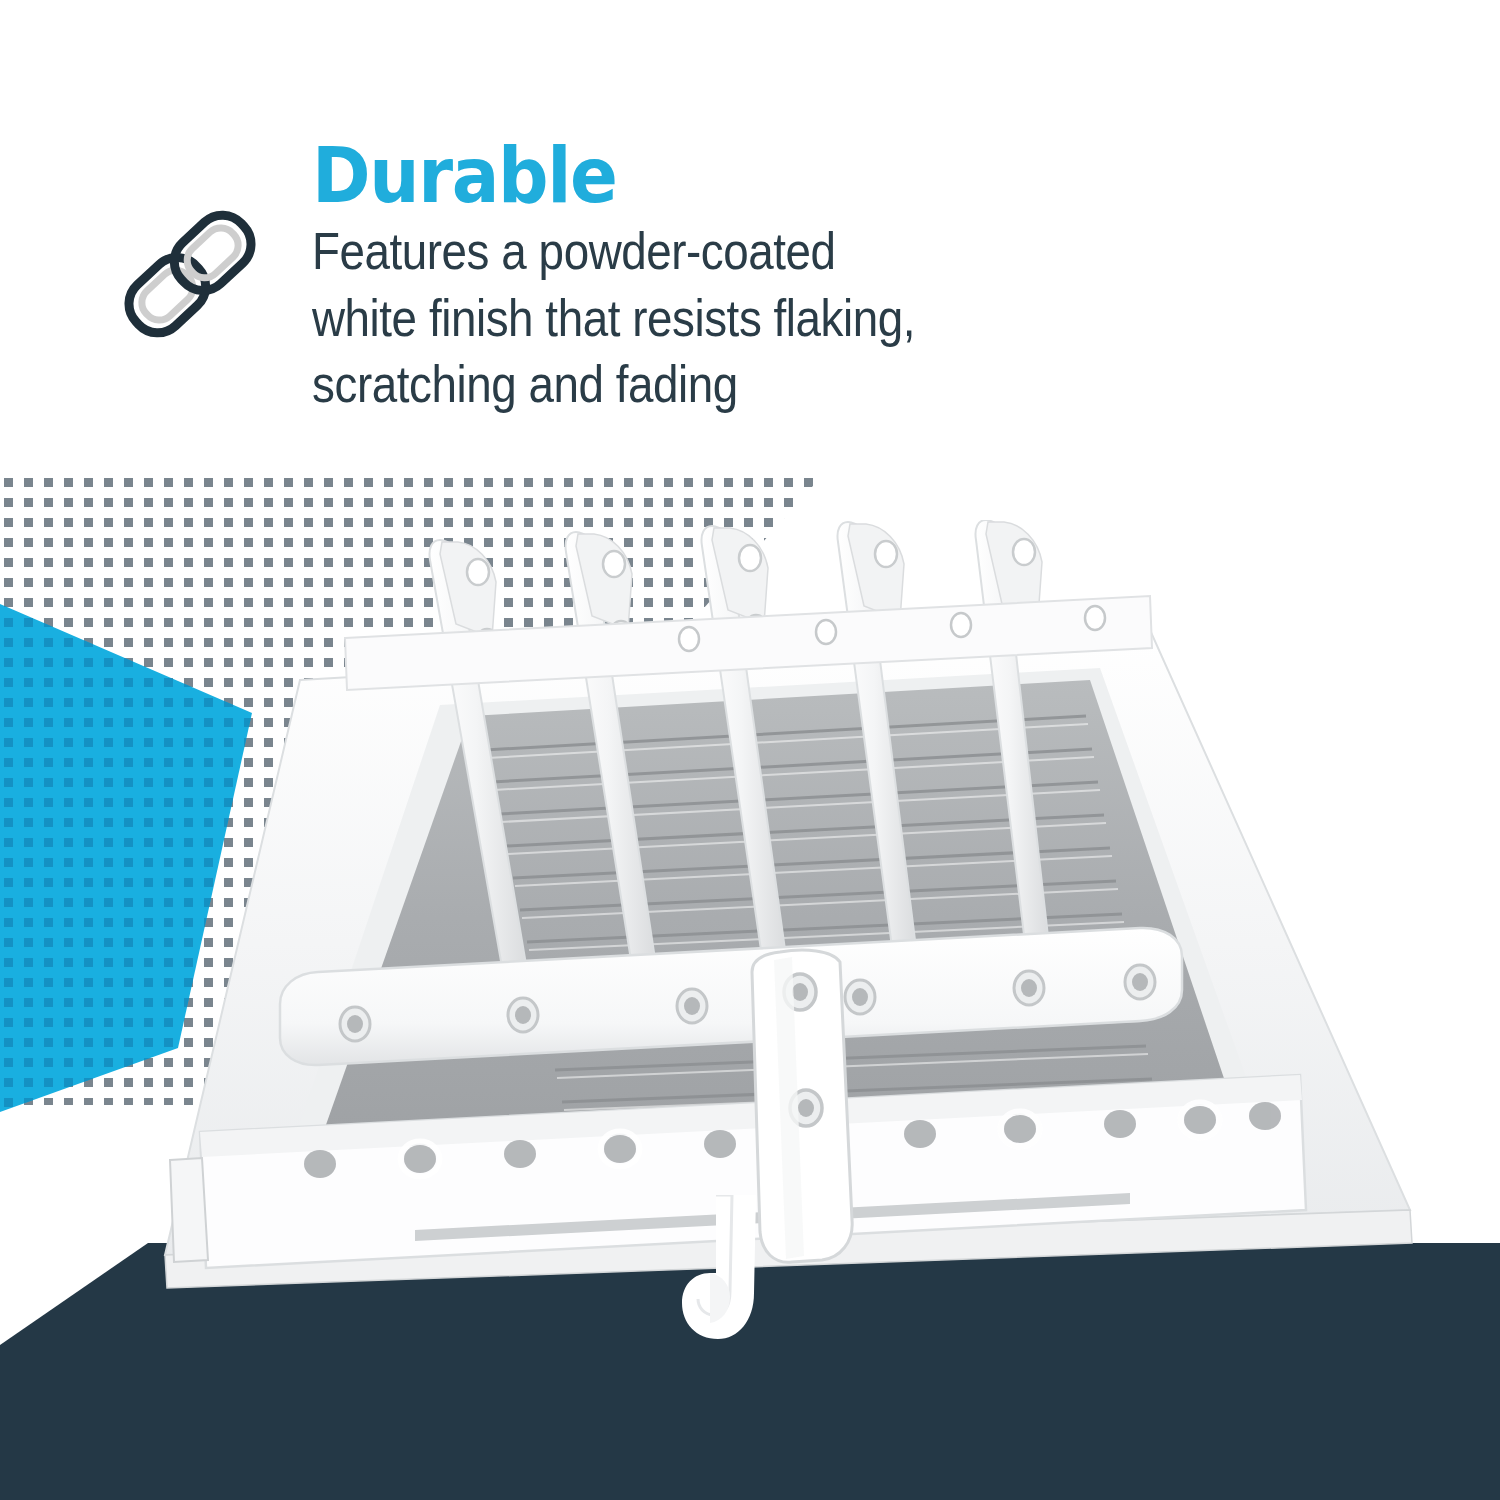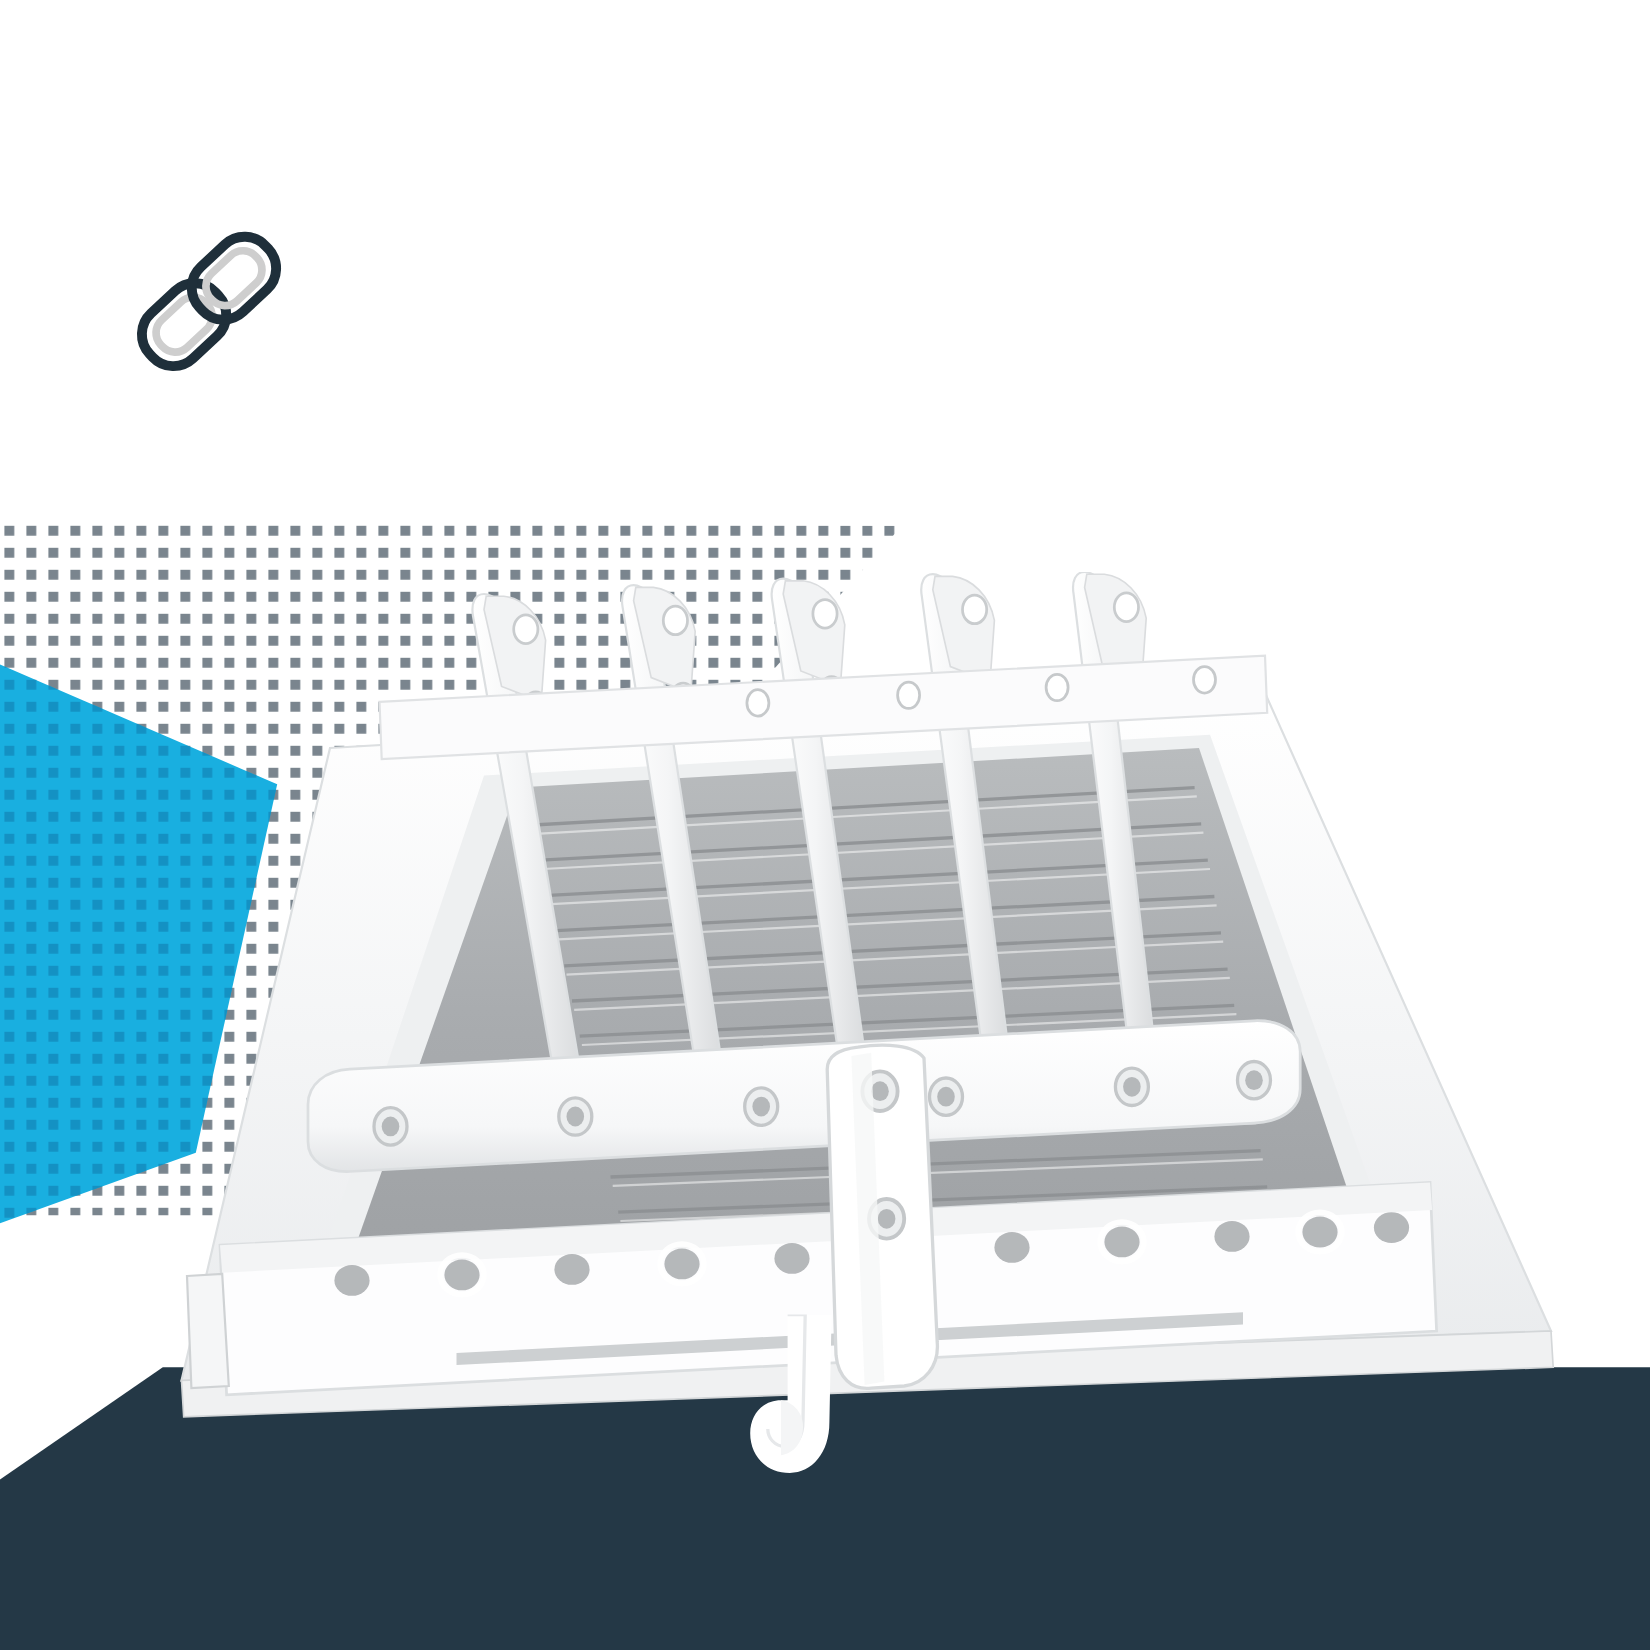--- a/index.html
+++ b/index.html
@@ -306,15 +306,21 @@
       <g transform="rotate(-43 86 86)">
 
         <rect x="14" y="58" width="82" height="56" rx="26" ry="26" fill="none" stroke="#1F2F3A" stroke-width="9"></rect>
         <rect x="27" y="69" width="56" height="34" rx="16" ry="16" fill="none" stroke="#CECECE" stroke-width="7"></rect>
 
         <rect x="76" y="58" width="82" height="56" rx="26" ry="26" fill="none" stroke="#1F2F3A" stroke-width="9"></rect>
         <rect x="89" y="69" width="56" height="34" rx="16" ry="16" fill="none" stroke="#CECECE" stroke-width="7"></rect>
       </g>
     </svg>
 
+    <div class="head-text">
+      <h1 class="title">Durable</h1>
+      <p class="subtitle">Features a powder-coated
+white finish that resists flaking,
+scratching and fading</p>
+    </div>
   </div>
 
 </div>
 
 </body></html>

